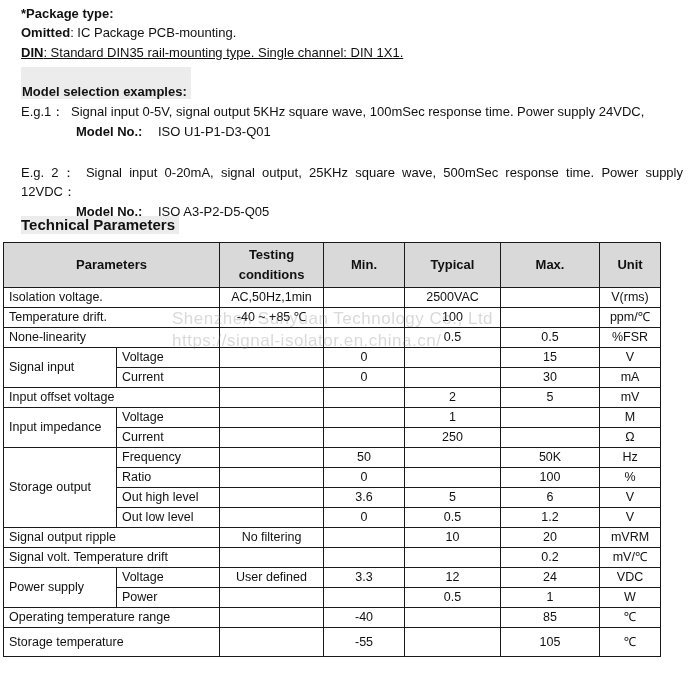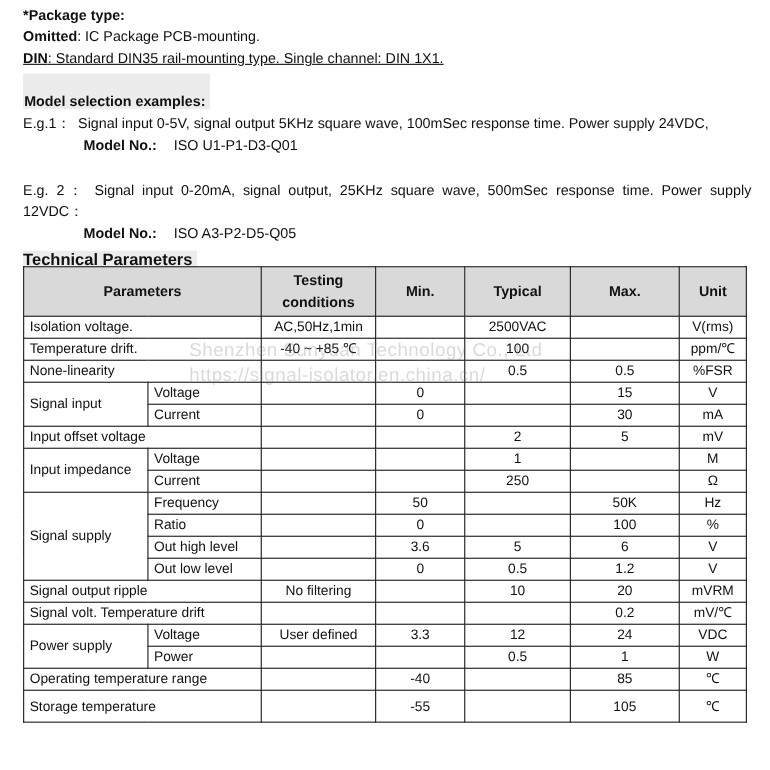--- a/index.html
+++ b/index.html
@@ -4,24 +4,24 @@
 <style>
   html, body { margin: 0; padding: 0; background: #ffffff; }
   body {
     width: 700px; height: 700px; position: relative; overflow: hidden;
     font-family: "Liberation Sans", sans-serif; color: #111111; font-size: 13px;
   }
   .line { position: absolute; left: 21px; white-space: nowrap; font-size: 13px; line-height: 16px; }
   .b { font-weight: bold; }
   .hl { background: #ececec; padding: 17px 4px 0 1px; }
   .justify { position: absolute; left: 21px; width: 662px; font-size: 13px; line-height: 19px; text-align: justify; text-align-last: left; }
-  .h-tech { position: absolute; left: 21px; top: 228px; font-size: 15px; font-weight: bold; line-height: 18px; background: #ececec; padding-right: 4px; }
+  .h-tech { position: absolute; left: 21px; top: 216px; font-size: 15px; font-weight: bold; line-height: 18px; background: #ececec; padding-right: 4px; }
 
   table.spec {
-    position: absolute; left: 21px; top: 242px; width: 657px;
+    position: absolute; left: 3px; top: 242px; width: 657px;
     border-collapse: collapse; table-layout: fixed; font-size: 12.5px; border-radius: 32px;
   }
   table.spec td, table.spec th {
     border: 1.5px solid #1a1a1a; padding: 0 5px; height: 19px; line-height: 17px;
     white-space: nowrap; overflow: hidden;
   }
   table.spec th { background: #d9d9d9; font-weight: bold; height: 44px; font-size: 13px; text-align: center; line-height: 20px; }
   td.c { text-align: center; }
   td.l { text-align: left; }
   tr.tall td { height: 28px; }
@@ -139,21 +139,21 @@
   <tr>
     <td class="l">Current</td>
     <td class="c"></td>
     <td class="c"></td>
     <td class="c">250</td>
     <td class="c"></td>
     <td class="c">Ω</td>
   </tr>
 
   <tr>
-    <td class="l" rowspan="4">Signal supply</td>
+    <td class="l" rowspan="4">Storage output</td>
     <td class="l">Frequency</td>
     <td class="c"></td>
     <td class="c">50</td>
     <td class="c"></td>
     <td class="c">50K</td>
     <td class="c">Hz</td>
   </tr>
   <tr>
     <td class="l">Ratio</td>
     <td class="c"></td>

